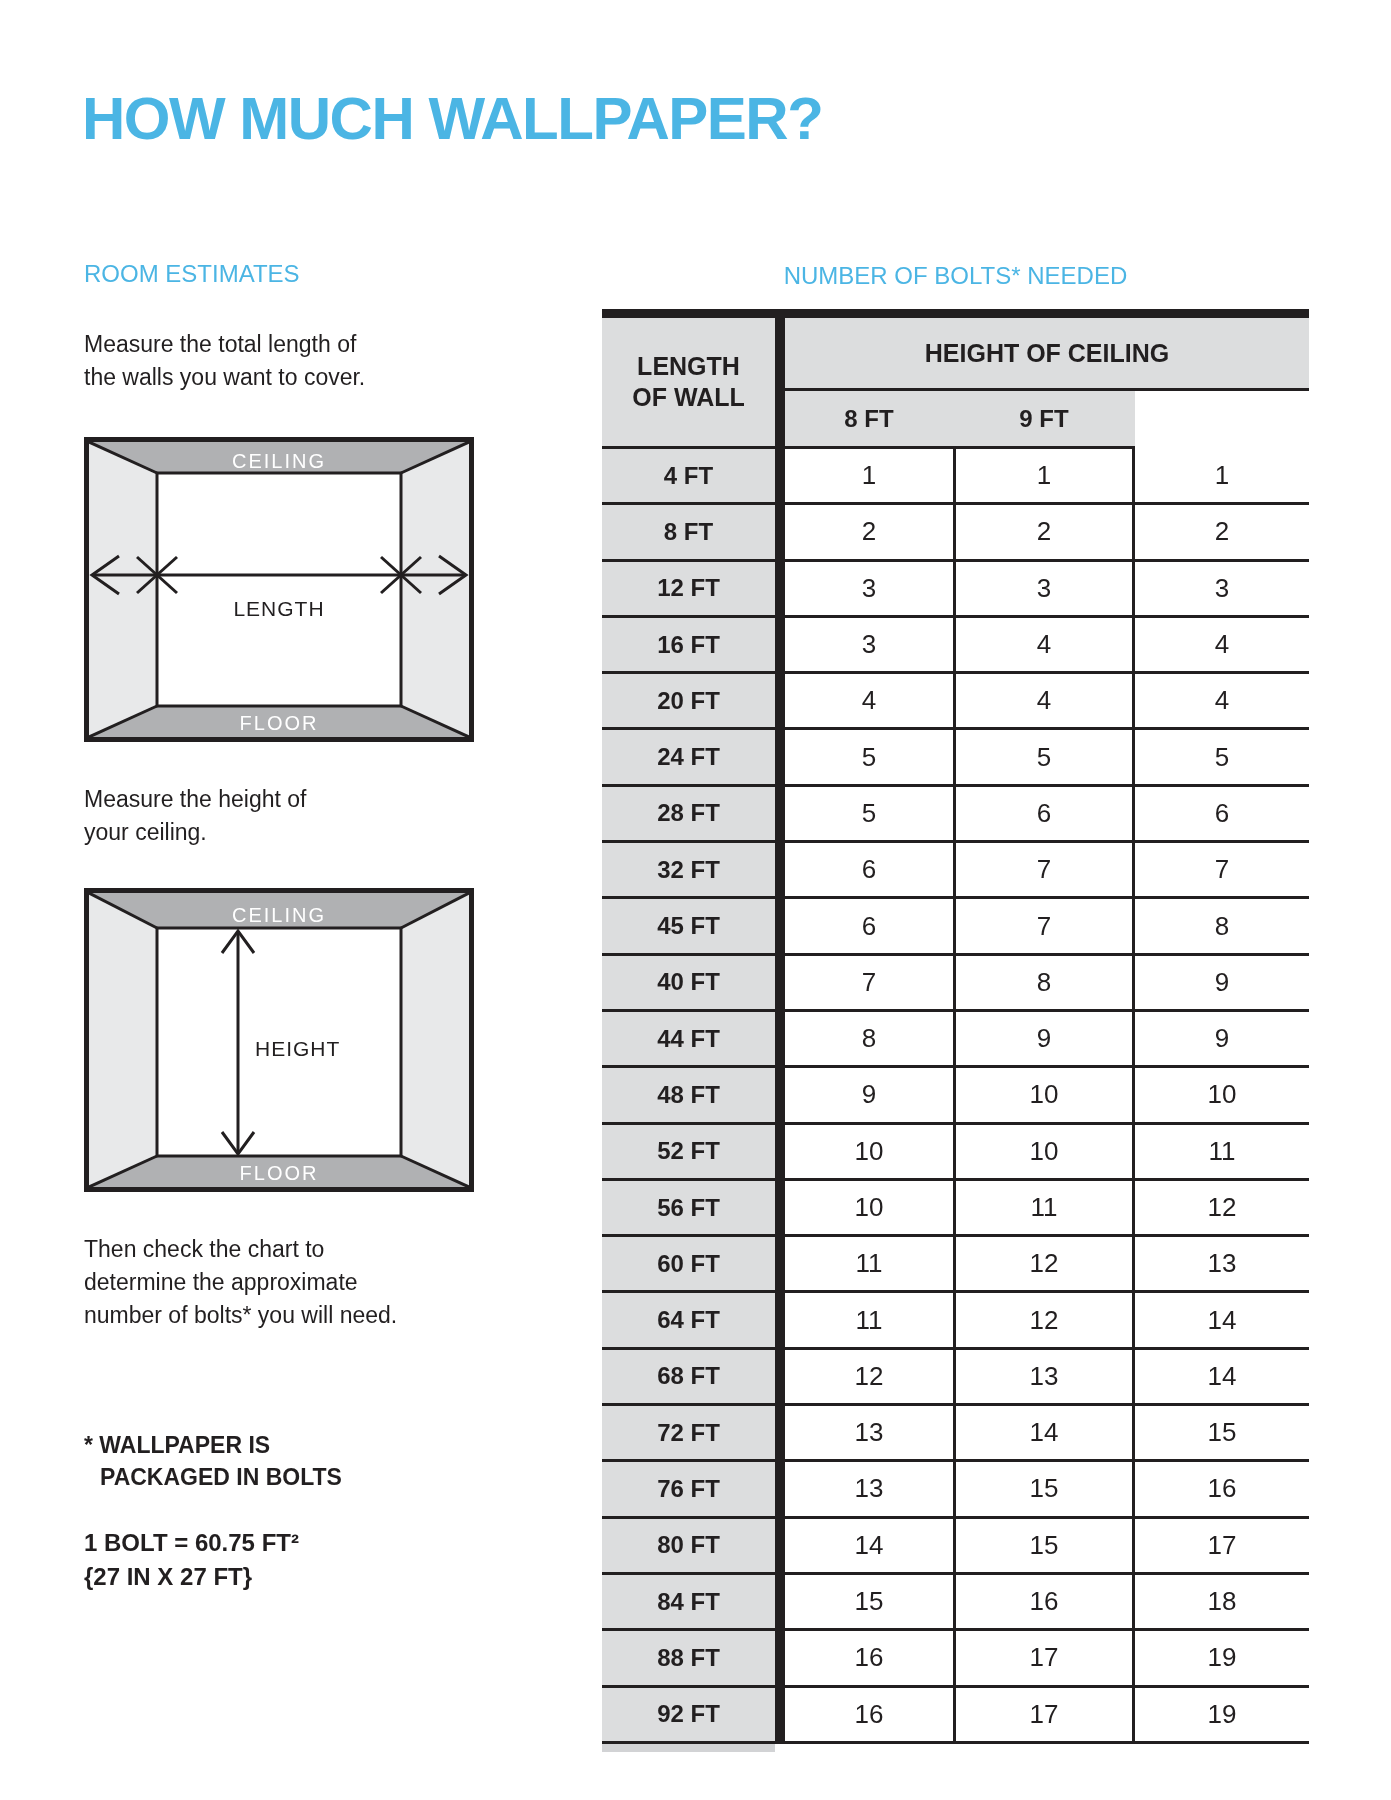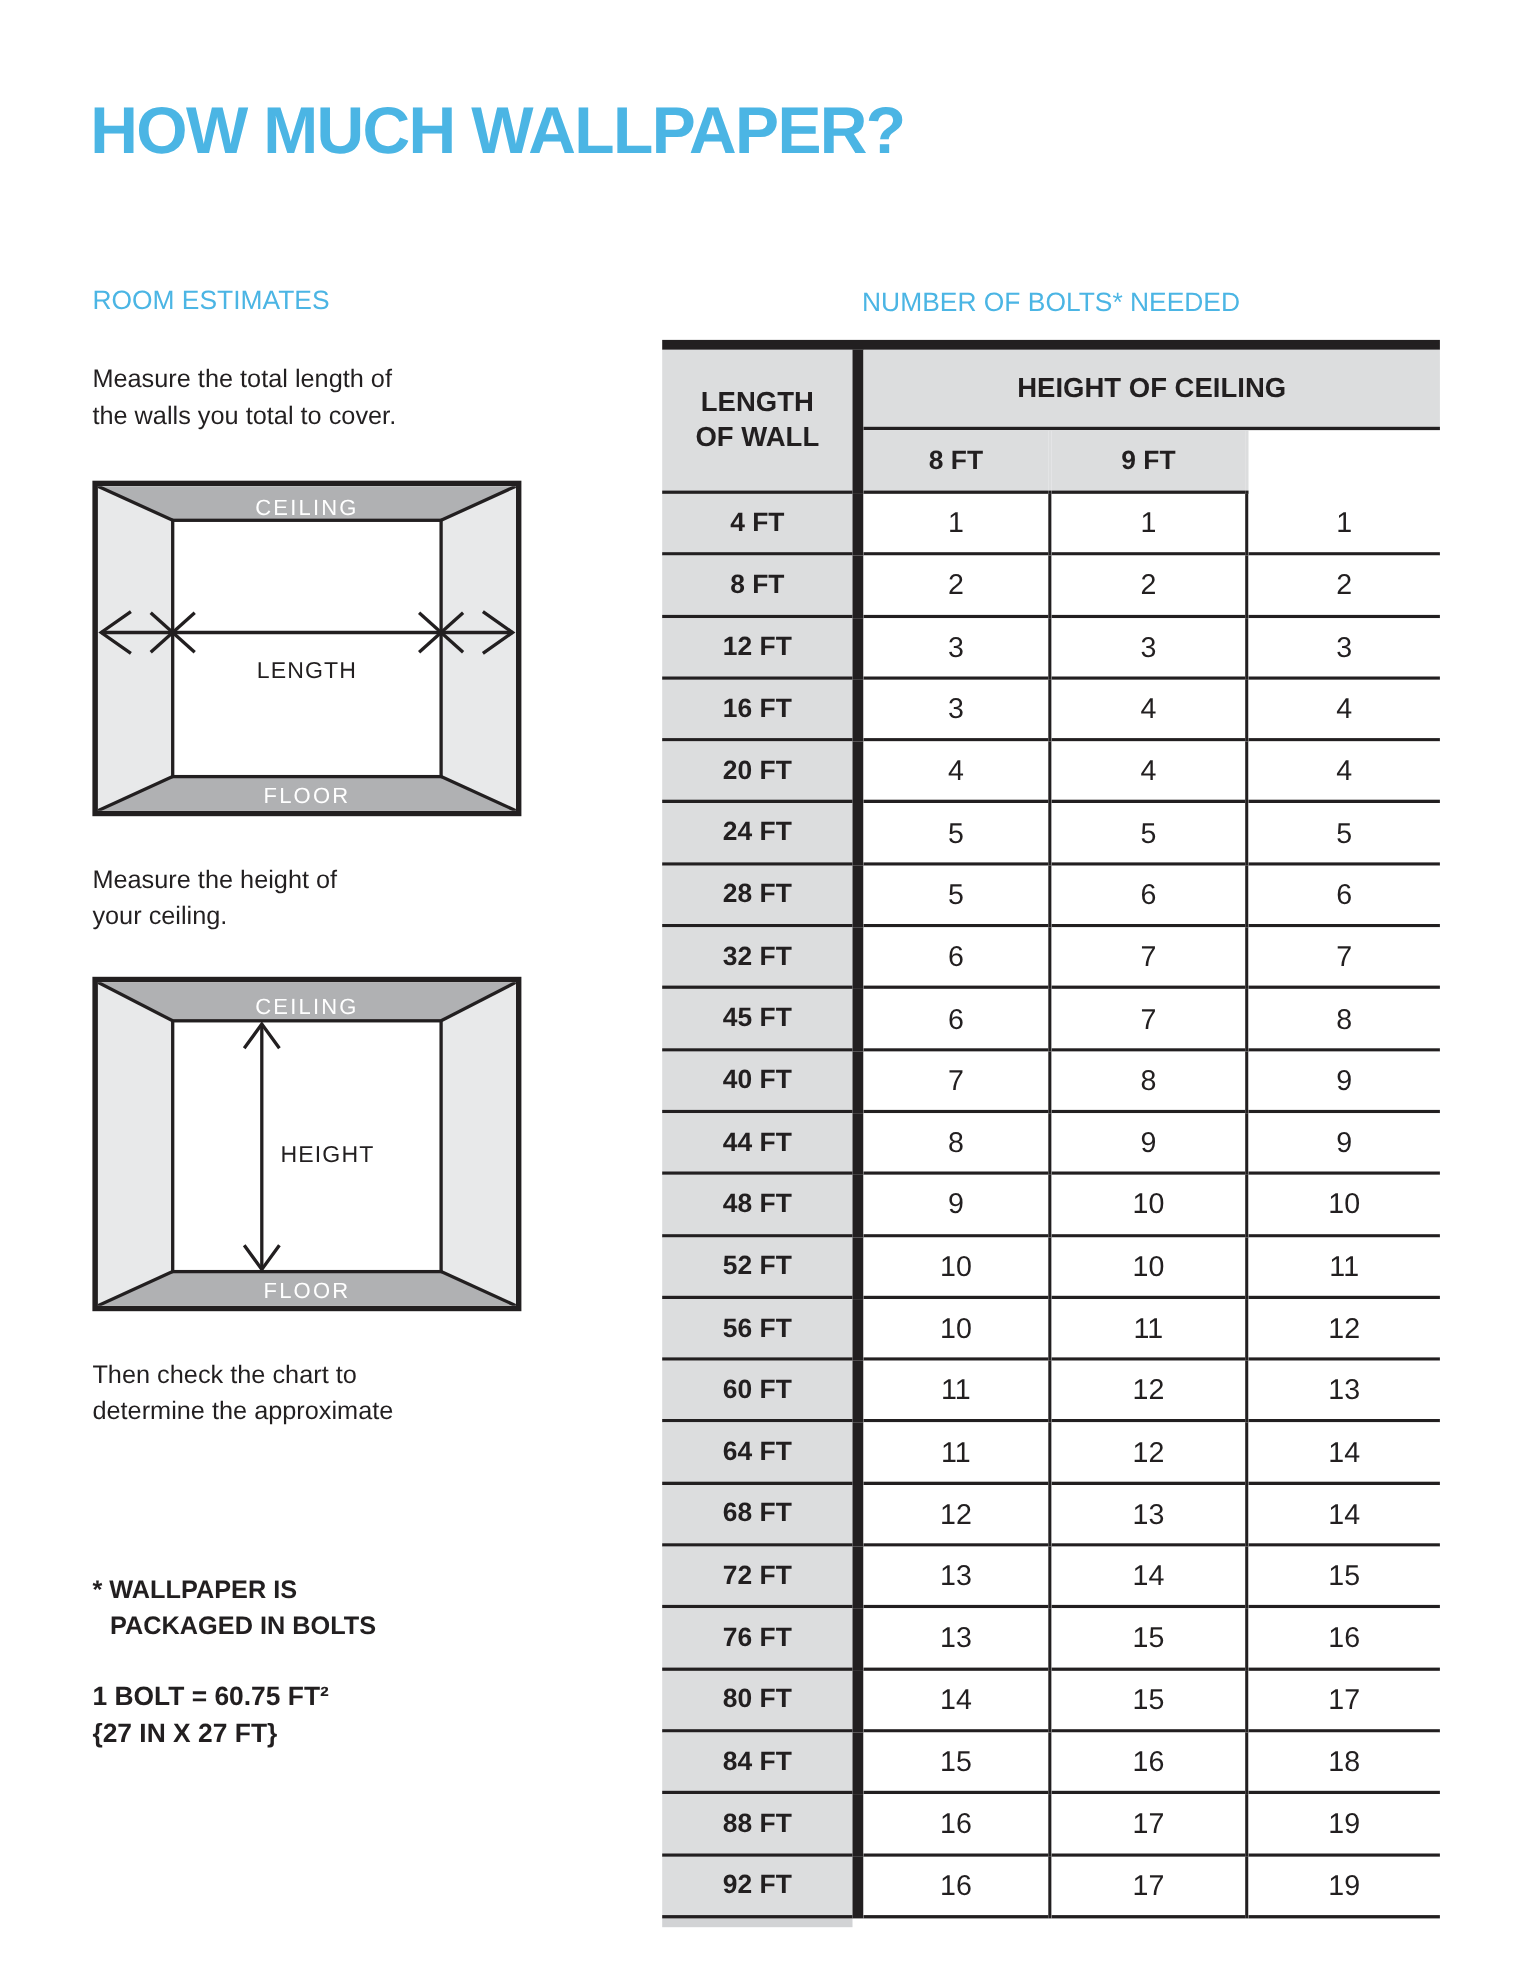--- a/index.html
+++ b/index.html
@@ -67,21 +67,21 @@
 </style>
 </head>
 <body>
 
 <div class="abs main-title">HOW MUCH WALLPAPER?</div>
 
 <div class="abs section-head room-estimates">ROOM ESTIMATES</div>
 
 <div class="abs para para1">
   <div>Measure the total length of</div>
-  <div>the walls you total to cover.</div>
+  <div>the walls you want to cover.</div>
 </div>
 
 <div class="abs diagram diagram1">
   <svg width="380" height="295" viewBox="0 0 380 295">
     <polygon points="0,0 380,0 312,31 68,31" fill="#b0b1b3"></polygon>
     <polygon points="0,295 380,295 312,264 68,264" fill="#b0b1b3"></polygon>
     <polygon points="0,0 68,31 68,264 0,295" fill="#e8e9ea"></polygon>
     <polygon points="380,0 312,31 312,264 380,295" fill="#e8e9ea"></polygon>
     <rect x="68" y="31" width="244" height="233" fill="#ffffff" stroke="#221f20" stroke-width="3"></rect>
     <line x1="0" y1="0" x2="68" y2="31" stroke="#221f20" stroke-width="3"></line>
@@ -122,20 +122,21 @@
     <polyline points="133,239 149,261 165,239" fill="none" stroke="#221f20" stroke-width="3"></polyline>
     <text x="166" y="163" text-anchor="start" font-size="21" letter-spacing="1" fill="#221f20">HEIGHT</text>
     <text x="190" y="29" text-anchor="middle" font-size="20" letter-spacing="2" fill="#ffffff">CEILING</text>
     <text x="190" y="287" text-anchor="middle" font-size="20" letter-spacing="2" fill="#ffffff">FLOOR</text>
   </svg>
 </div>
 
 <div class="abs para para3">
   <div>Then check the chart to</div>
   <div>determine the approximate</div>
+  <div>number of bolts* you will need.</div>
 </div>
 
 <div class="abs footnote">
   <span>* WALLPAPER IS</span>
   <span class="indent">PACKAGED IN BOLTS</span>
 </div>
 
 <div class="abs boltinfo">
   <div>1 BOLT = 60.75 FT²</div>
   <div>{27 IN X 27 FT}</div>

